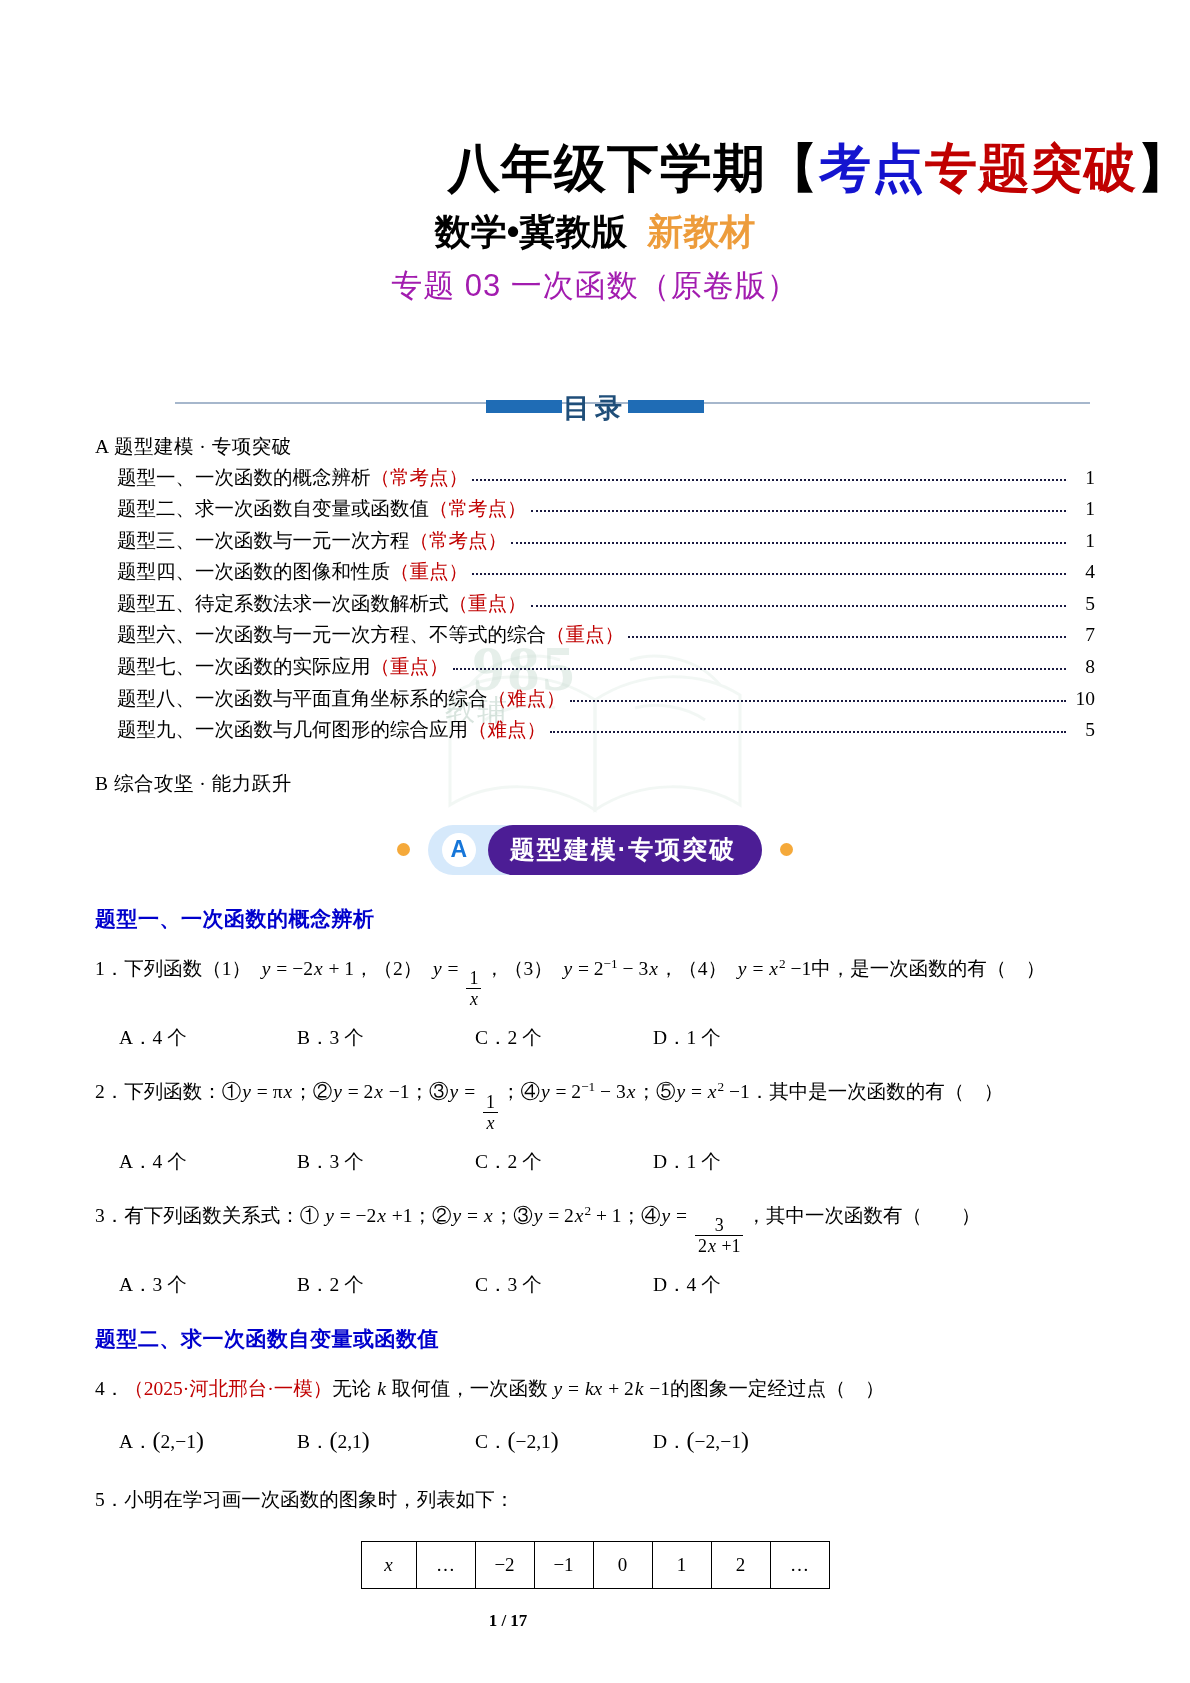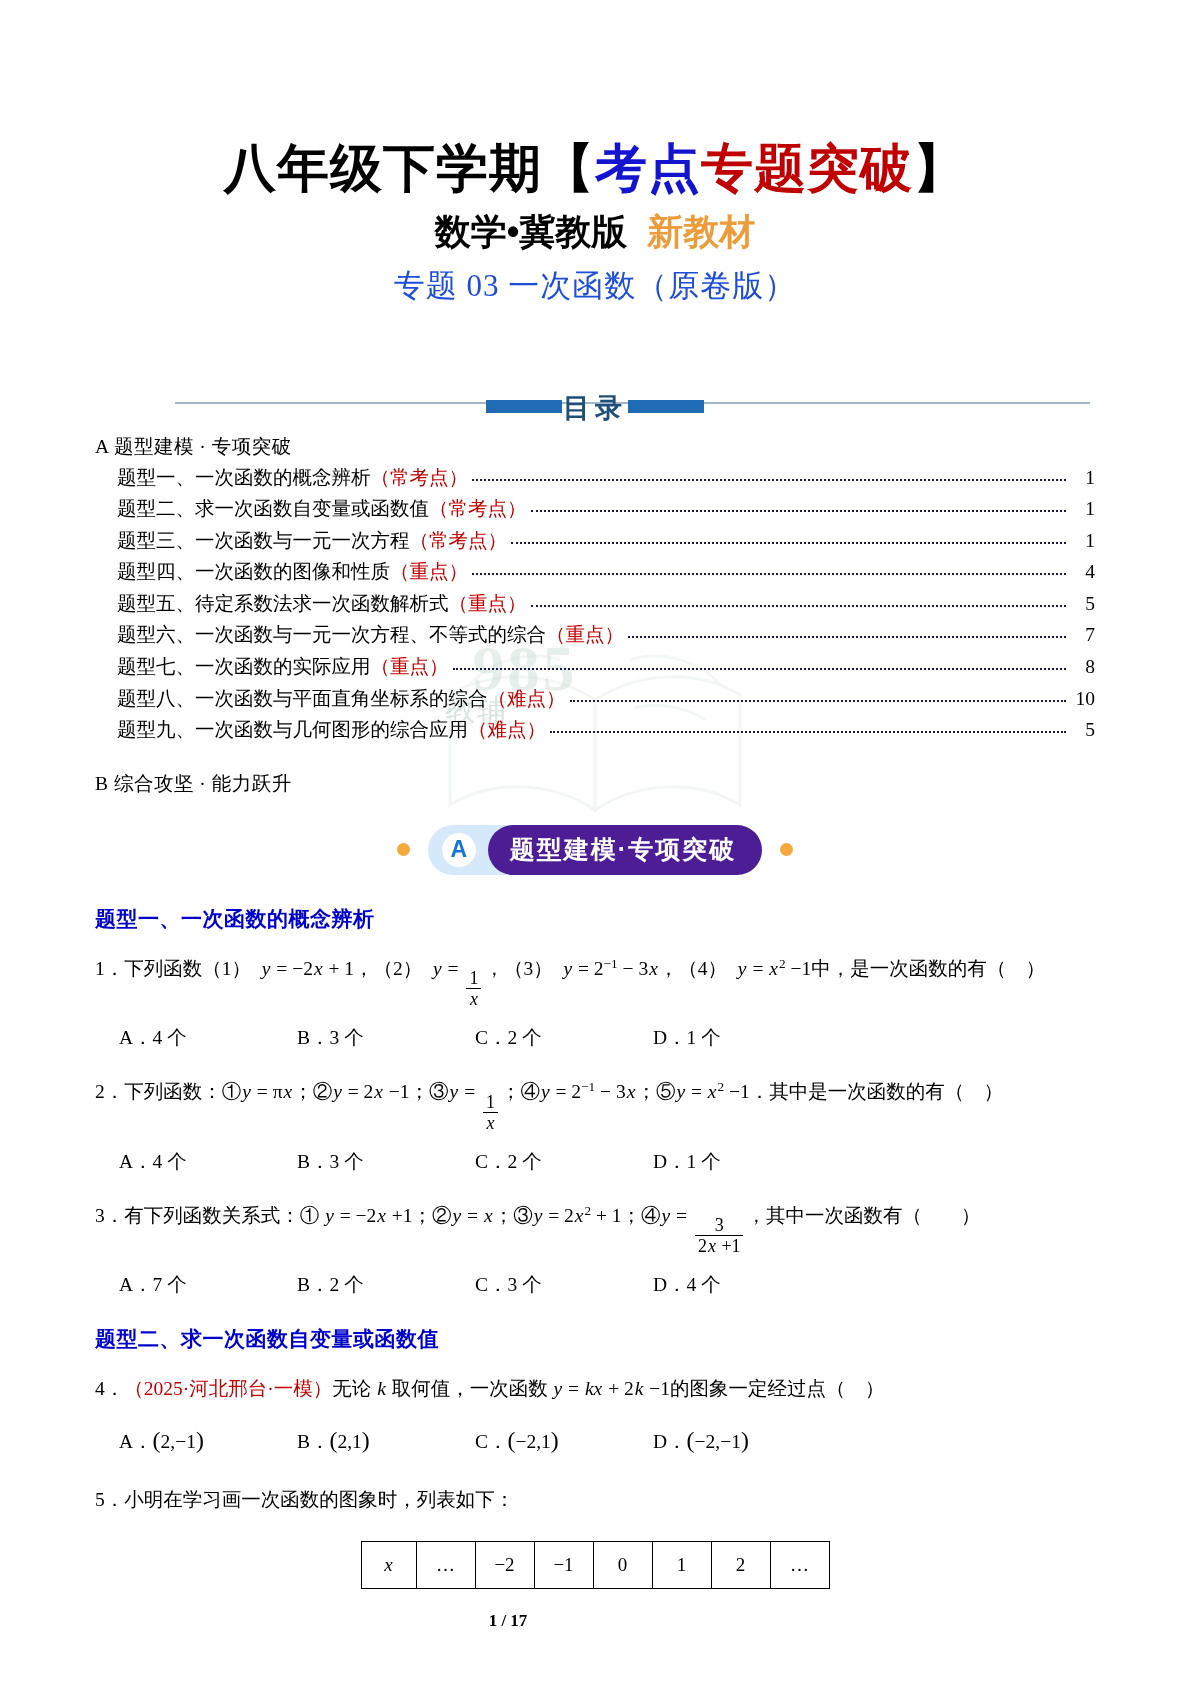--- a/index.html
+++ b/index.html
@@ -53,21 +53,21 @@
     opacity: .45;
     letter-spacing: 3px;
     font-family: "Liberation Serif", serif;
     z-index: 0;
   }
 
   .content { position: relative; z-index: 2; }
 
   
   .title-main {
-    text-align: center;
+    text-align: right;
     font-family: "Liberation Sans", sans-serif;
     font-weight: bold;
     font-size: 52px;
     letter-spacing: 1px;
     margin: 0;
     padding-top: 140px;
     line-height: 1.1;
     white-space: nowrap;
   }
   .t-black { color: #000000; }
@@ -80,26 +80,26 @@
     font-family: "Liberation Sans", sans-serif;
     font-weight: bold;
     font-size: 36px;
     margin: 0;
     padding-top: 14px;
     line-height: 1.15;
     white-space: nowrap;
   }
   .title-third {
     text-align: center;
-    font-family: Liberation Serif, serif;
+    font-family: Liberation Sans, sans-serif;
     font-size: 31px;
     margin: 0;
     padding-top: 12px;
     letter-spacing: 1px;
-    color: #1d4ed8;
+    color: #a21caf;
     white-space: nowrap;
   }
 
   
   .toc-head {
     position: relative;
     margin: 70px 100px 0 100px;
     height: 40px;
   }
   .toc-rule {
@@ -426,21 +426,21 @@
         <span class="opt">D．1 个</span>
       </div>
 
       <div class="q">
         <span>3．</span><span>有下列函数关系式：</span><span class="mn">①</span>&nbsp;<span class="mi">y</span><span class="mn">&nbsp;=&nbsp;−2</span><span class="mi">x</span><span class="mn">&nbsp;+1</span><span class="mn">；</span><span class="mn">②</span><span class="mi">y</span><span class="mn">&nbsp;=&nbsp;</span><span class="mi">x</span><span class="mn">；</span><span class="mn">③</span><span class="mi">y</span><span class="mn">&nbsp;=&nbsp;2</span><span class="mi">x</span><span class="sup mn">2</span><span class="mn">&nbsp;+&nbsp;1</span><span class="mn">；</span><span class="mn">④</span><span class="mi">y</span><span class="mn">&nbsp;=&nbsp;</span><span class="frac">
             <span class="num mn">3</span>
             <span class="den"><span class="mn">2</span><span class="mi">x</span><span class="mn">&nbsp;+1</span></span>
           </span><span>，其中一次函数有（　　）</span>
       </div>
       <div class="opts">
-        <span class="opt">A．7 个</span>
+        <span class="opt">A．3 个</span>
         <span class="opt">B．2 个</span>
         <span class="opt">C．3 个</span>
         <span class="opt">D．4 个</span>
       </div>
 
       <div class="sec-head">题型二、求一次函数自变量或函数值</div>
 
       <div class="q">
         <span>4．</span><span class="q-src">（2025·河北邢台·一模）</span><span>无论&nbsp;</span><span class="mi">k</span><span>&nbsp;取何值，一次函数&nbsp;</span><span class="mi">y</span><span class="mn">&nbsp;=&nbsp;</span><span class="mi">kx</span><span class="mn">&nbsp;+&nbsp;2</span><span class="mi">k</span><span class="mn">&nbsp;−1</span><span>的图象一定经过点（　）</span>
       </div>

